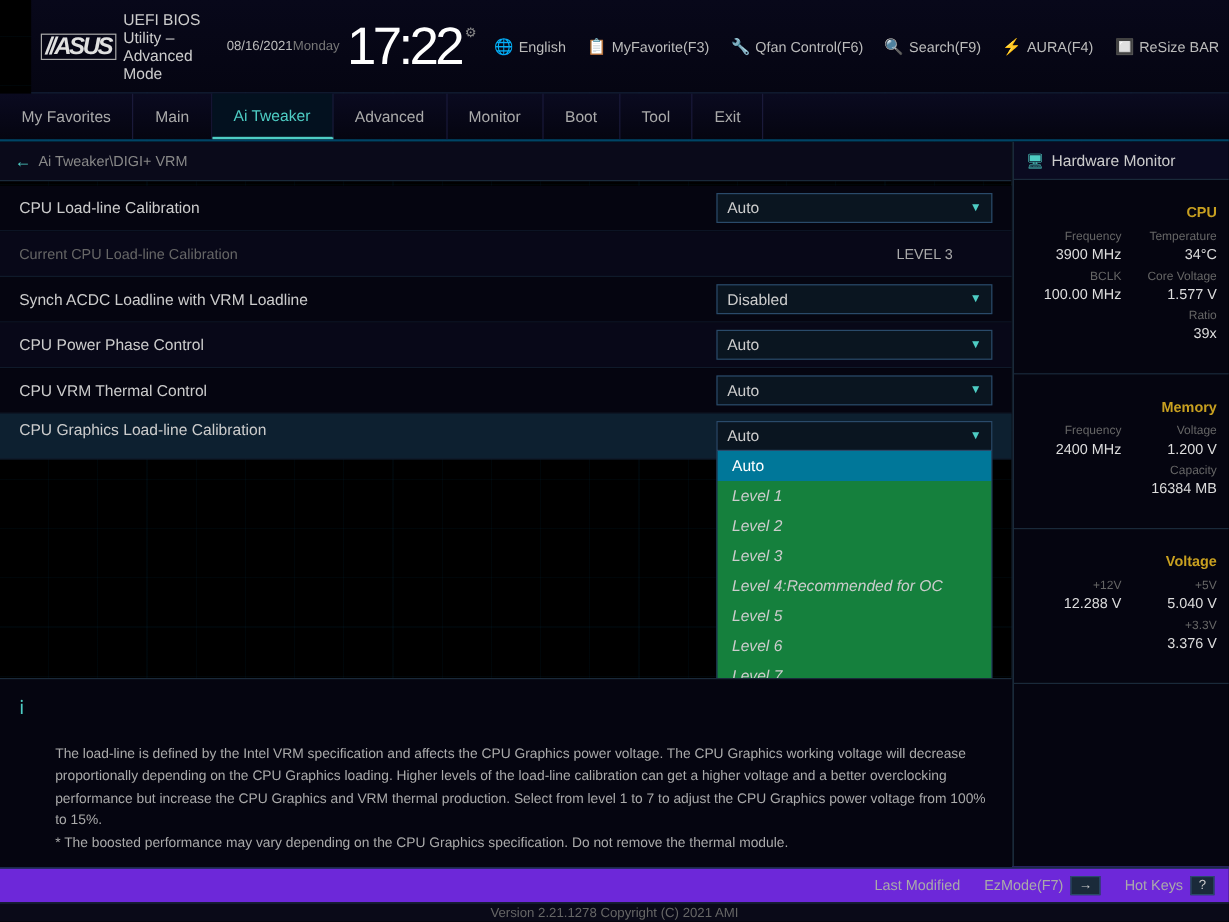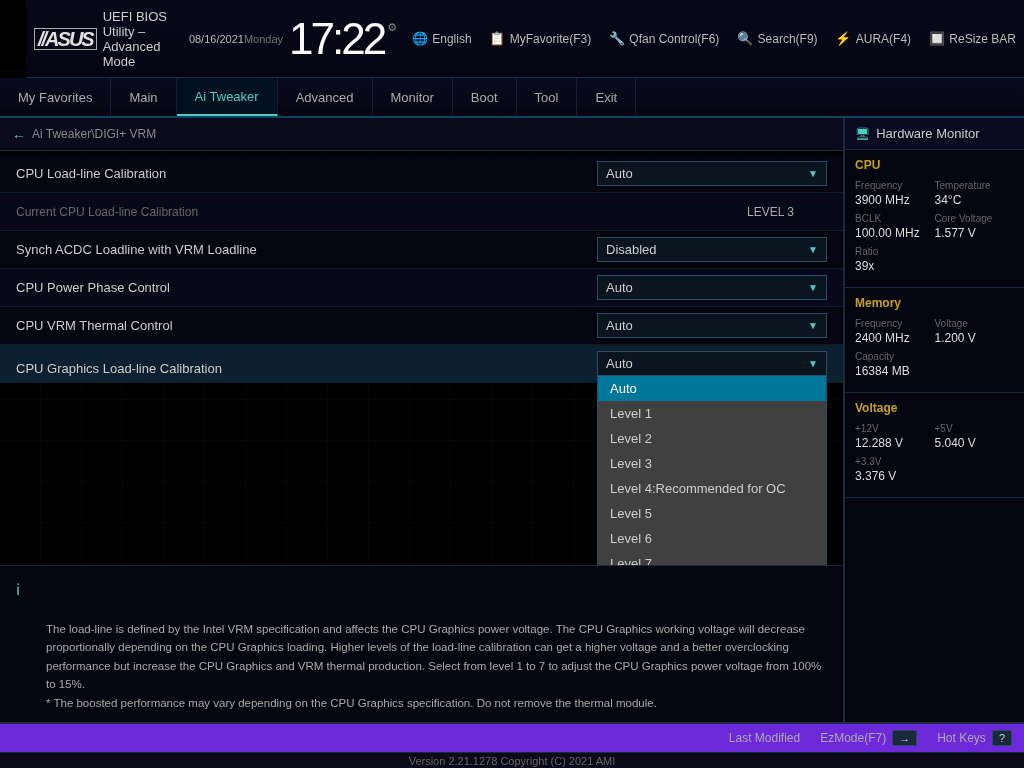--- a/index.html
+++ b/index.html
@@ -223,22 +223,23 @@
       align-items: center;
       gap: 6px;
     }
 
     .hw-monitor-icon {
       color: #4ecdc4;
       font-size: 12px;
     }
 
     .hw-section {
-      padding: 8px 10px;
+      padding: 20px 10px;
       border-bottom: 1px solid #1a2a3a;
+      text-align: right;
     }
 
     .hw-section-title {
       color: #c8a020;
       font-size: 12px;
       font-weight: bold;
       margin-bottom: 8px;
     }
 
     .hw-section-title.memory {
@@ -333,21 +334,22 @@
       cursor: pointer;
     }
 
     .opt-item.opt-selected {
       background: #007799;
       color: #fff;
     }
 
     .opt-item:not(.opt-selected) {
       color: #ccc;
-      background: #404040;
+      background: #15803d;
+      font-style: italic;
     }
 
     
     .topbar-full {
       background: linear-gradient(180deg, #08081a 0%, #050512 100%);
       height: 78px;
       display: flex;
       align-items: center;
       padding: 0 8px;
       border-bottom: 1px solid #1a2a4a;
@@ -428,21 +430,21 @@
     }
 
     .ttool-icon {
       font-size: 13px;
       color: #888;
     }
 
     
     .dropdown-row {
       display: flex;
-      align-items: flex-end;
+      align-items: flex-start;
       padding: 6px 16px;
       min-height: 38px;
       background: #0d2030;
       border-bottom: 1px solid #0f1a2a;
     }
   </style>
 </head>
 <body>
 
 <div class="container">

